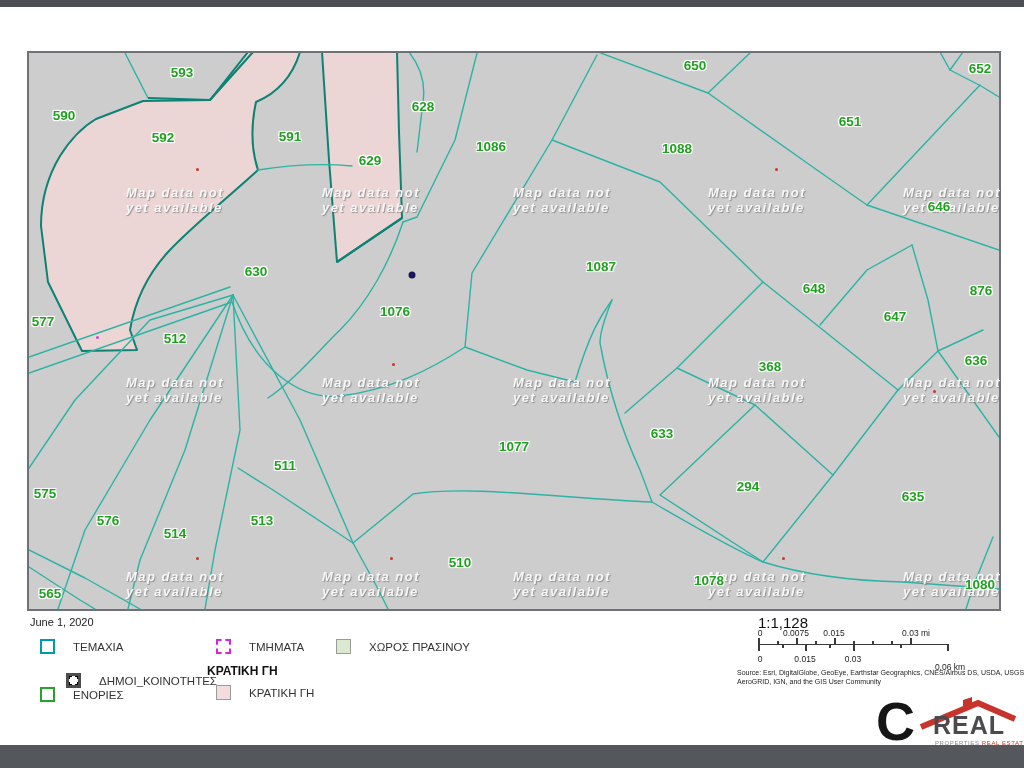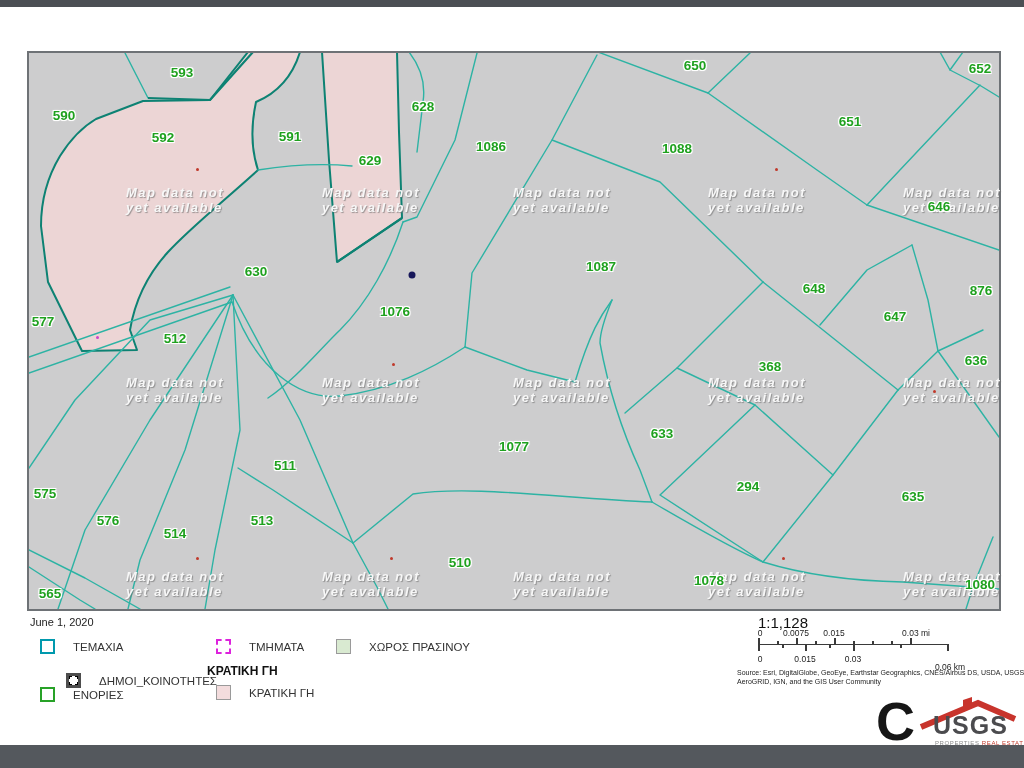--- a/index.html
+++ b/index.html
@@ -291,21 +291,21 @@
     <span class="tick-label" style="left:192px;top:48px;">0.06 km</span>
   </div>
   <div id="source-text">Source: Esri, DigitalGlobe, GeoEye, Earthstar Geographics, CNES/Airbus DS, USDA, USGS, AeroGRID, IGN, and the GIS User Community</div>
 
   <div id="logo">
     <span id="logo-c">C</span>
     <svg id="logo-roof" width="110" height="34">
       <path d="M6,31 L63,7 L100,23" fill="none" stroke="#c8342c" stroke-width="6" stroke-linejoin="miter"></path>
       <path d="M48,16 L48,4 L57,1 L57,12 Z" fill="#c8342c"></path>
     </svg>
-    <span id="logo-word">USGS</span>
+    <span id="logo-word">REAL</span>
     <div id="logo-tagline">
       <span class="tl-left">PROPERTIES</span>
       <span class="tl-right">REAL ESTATE</span>
     </div>
   </div>
 
   <div id="bottombar"></div>
 </div>
 
 </body></html>

